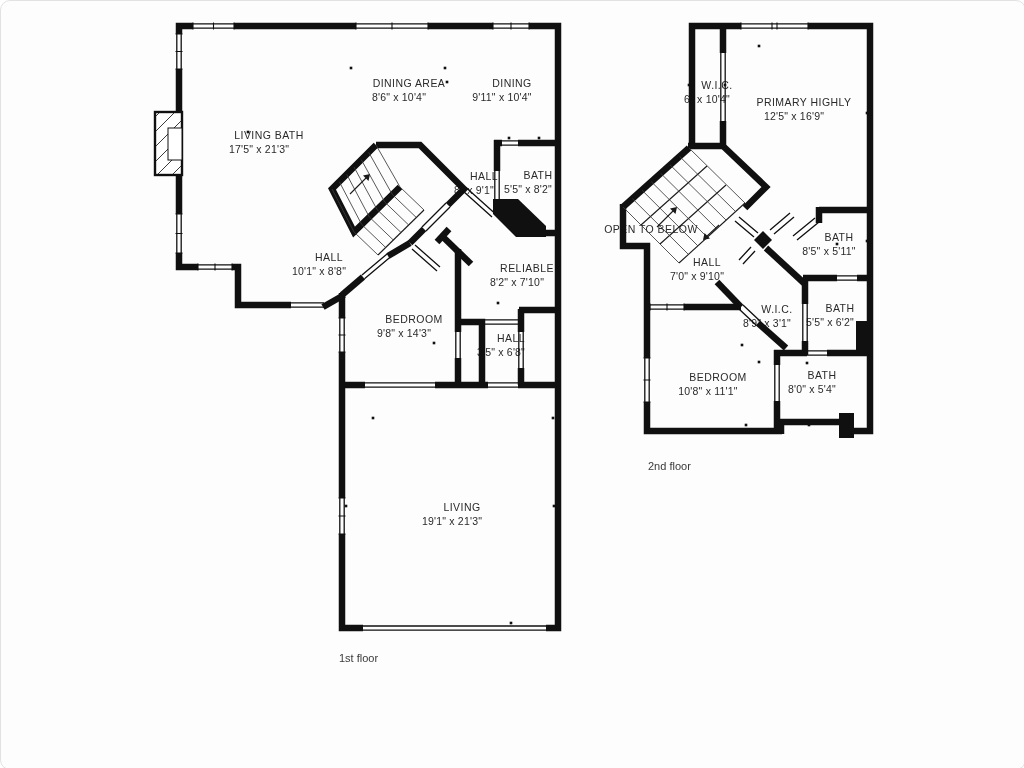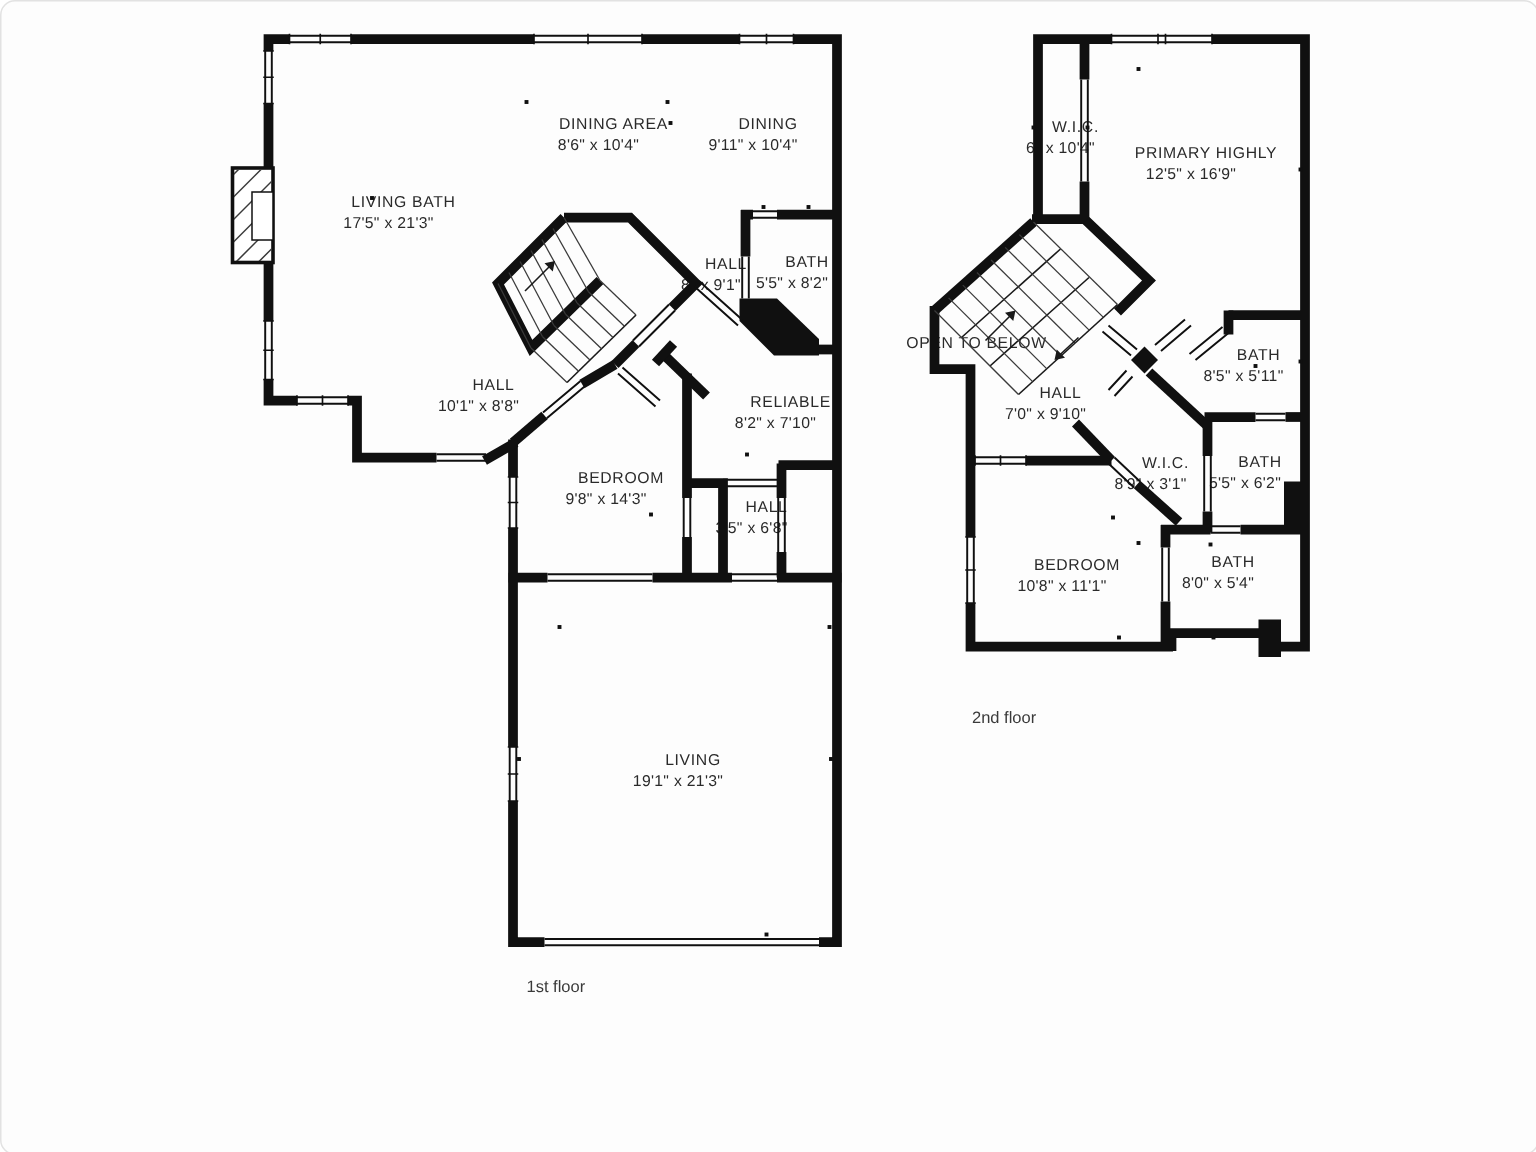--- a/index.html
+++ b/index.html
@@ -105,22 +105,22 @@
   </div>
   <div class="room-label" style="left:707px;top:383px">
     <span class="room-name">BEDROOM</span>
     <span class="room-dims">10'8" x 11'1"</span>
   </div>
   <div class="room-label" style="left:811px;top:381px">
     <span class="room-name">BATH</span>
     <span class="room-dims">8'0" x 5'4"</span>
   </div>
 
-  <div class="caption" style="left:350px;top:651px">1st floor</div>
-  <div class="caption" style="left:647px;top:472px">2nd floor</div>
+  <div class="caption" style="left:338px;top:651px">1st floor</div>
+  <div class="caption" style="left:647px;top:459px">2nd floor</div>
 
   <svg class="plan" width="1024" height="768" viewBox="0 0 1024 768">
 
     <g>
       <g>
         <path class="w" d="M192,25 L178,25 L178,33"></path>
         <path class="w" d="M233,25 H355"></path>
         <path class="w" d="M427,25 H492"></path>
         <path class="w" d="M528,25 L557,25 L557,627 L545,627"></path>
         <path class="w" d="M362,627 L341,627 L341,533"></path>

